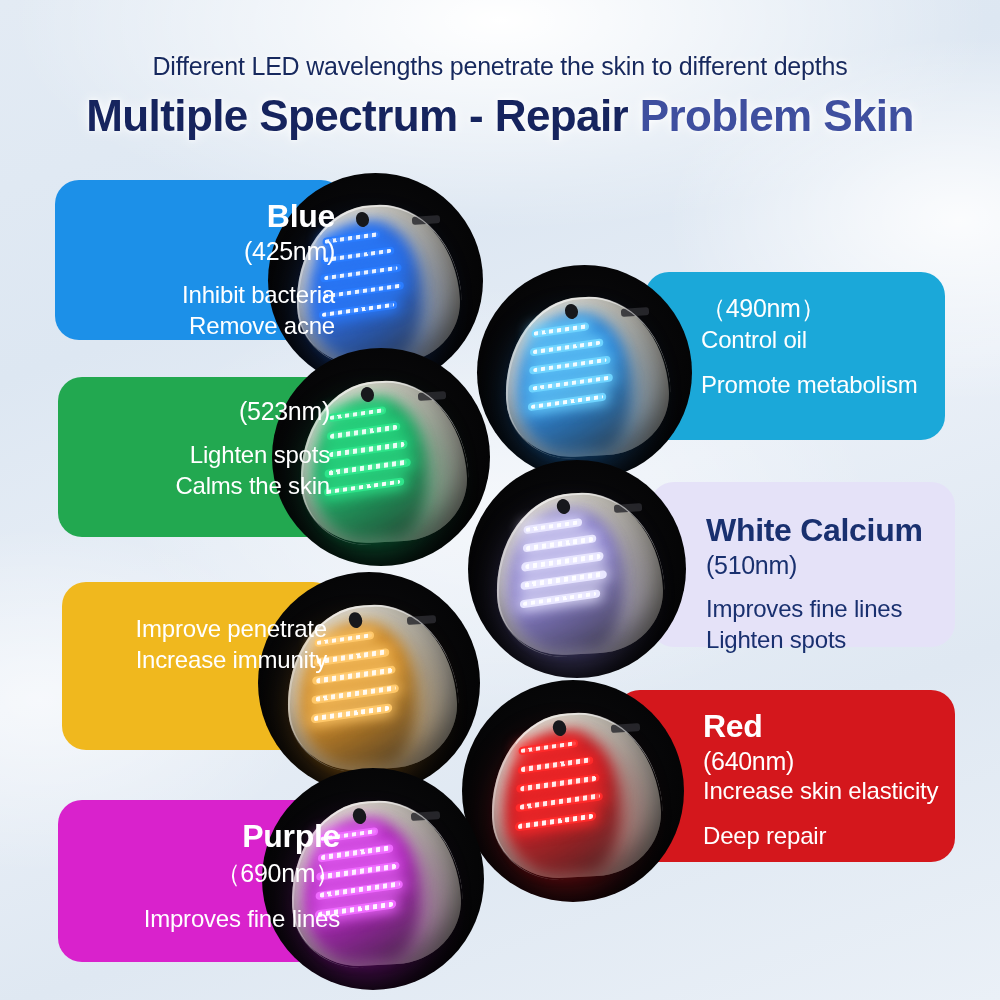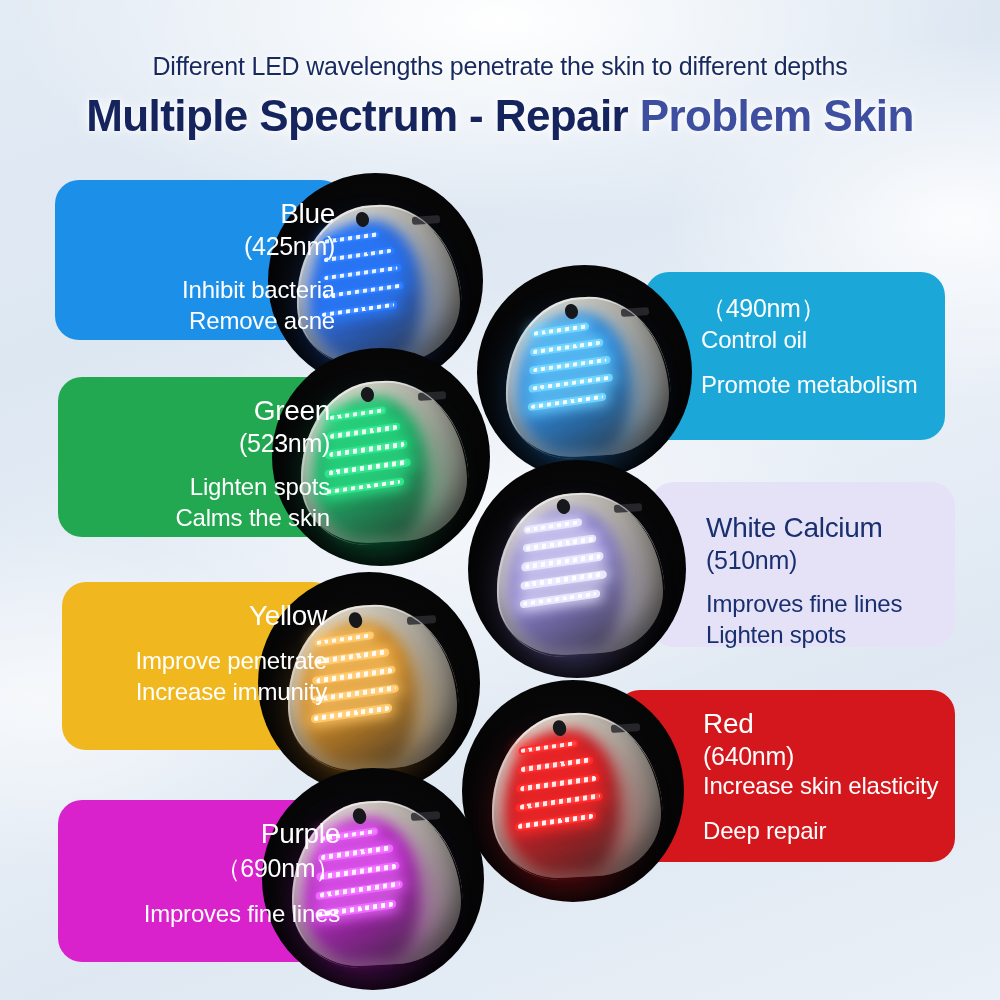--- a/index.html
+++ b/index.html
@@ -48,22 +48,22 @@
   .t-dark { color: #16245e; }
   .t-mid  { color: #3f4f9f; }
 
   
   .card {
     position: absolute;
     border-radius: 24px;
     box-sizing: border-box;
   }
   .name {
-    font-size: 28px;
-    font-weight: normal;
+    font-size: 32px;
+    font-weight: bold;
     letter-spacing: -0.3px;
   }
   .nm {
     font-size: 25px;
     font-weight: normal;
     letter-spacing: -0.3px;
   }
   .desc {
     font-size: 24px;
     font-weight: normal;
@@ -239,21 +239,20 @@
           <div class="strip" style="top: 19%; left: 6.8%; width: 78%; background: rgb(47, 228, 138); color: rgb(47, 228, 138);"></div>
           <div class="strip" style="top: 38%; left: 5.6%; width: 86%; background: rgb(47, 228, 138); color: rgb(47, 228, 138);"></div>
           <div class="strip" style="top: 57%; left: 4.4%; width: 90%; background: rgb(47, 228, 138); color: rgb(47, 228, 138);"></div>
           <div class="strip" style="top: 76%; left: 3.2%; width: 84%; background: rgb(47, 228, 138); color: rgb(47, 228, 138);"></div>
         </div>
         <div class="hinge"></div>
         <div class="panel"></div>
         <div class="rim"></div>
       </div>
       <div style="position: absolute; white-space: nowrap; left: 68px; width: 262px; text-align: right; top: 395px;">
-        <div class="name" style="color: rgb(255, 255, 255);">Green</div>
         <div class="nm" style="color: rgb(255, 255, 255); margin-top: 2px;">(523nm)</div>
         <div class="desc" style="color: rgb(255, 255, 255); margin-top: 14px;">Lighten spots</div>
         <div class="desc" style="color: rgb(255, 255, 255);">Calms the skin</div>
       </div>
       <div class="card" style="left: 650px; top: 482px; width: 305px; height: 165px; background: rgb(229, 226, 248);"></div>
       <div class="device" style="left: 468px; top: 460px; width: 218px; height: 218px;">
         <div class="shell"></div>
         <div class="glowpool" style="background: rgb(125, 115, 200);"></div>
         <div class="cavity" style="background: linear-gradient(150deg, rgb(125, 115, 200) 0%, rgb(125, 115, 200) 45%, rgba(0, 0, 0, 0.55) 100%);"></div>
         <div class="strips">
@@ -283,21 +282,20 @@
           <div class="strip" style="top: 19%; left: 6.8%; width: 78%; background: rgb(255, 200, 106); color: rgb(255, 200, 106);"></div>
           <div class="strip" style="top: 38%; left: 5.6%; width: 86%; background: rgb(255, 200, 106); color: rgb(255, 200, 106);"></div>
           <div class="strip" style="top: 57%; left: 4.4%; width: 90%; background: rgb(255, 200, 106); color: rgb(255, 200, 106);"></div>
           <div class="strip" style="top: 76%; left: 3.2%; width: 84%; background: rgb(255, 200, 106); color: rgb(255, 200, 106);"></div>
         </div>
         <div class="hinge"></div>
         <div class="panel"></div>
         <div class="rim"></div>
       </div>
       <div style="position: absolute; white-space: nowrap; left: 72px; width: 255px; text-align: right; top: 600px;">
-        <div class="name" style="color: rgb(255, 255, 255);">Yellow</div>
         <div class="desc" style="color: rgb(255, 255, 255); margin-top: 14px;">Improve penetrate</div>
         <div class="desc" style="color: rgb(255, 255, 255);">Increase immunity</div>
       </div>
       <div class="card" style="left: 616px; top: 690px; width: 339px; height: 172px; background: rgb(212, 23, 28);"></div>
       <div class="device" style="left: 462px; top: 680px; width: 222px; height: 222px;">
         <div class="shell"></div>
         <div class="glowpool" style="background: rgb(192, 19, 26);"></div>
         <div class="cavity" style="background: linear-gradient(150deg, rgb(192, 19, 26) 0%, rgb(192, 19, 26) 45%, rgba(0, 0, 0, 0.55) 100%);"></div>
         <div class="strips">
           <div class="strip" style="top: 0%; left: 8%; width: 62%; background: rgb(255, 43, 43); color: rgb(255, 43, 43);"></div>

